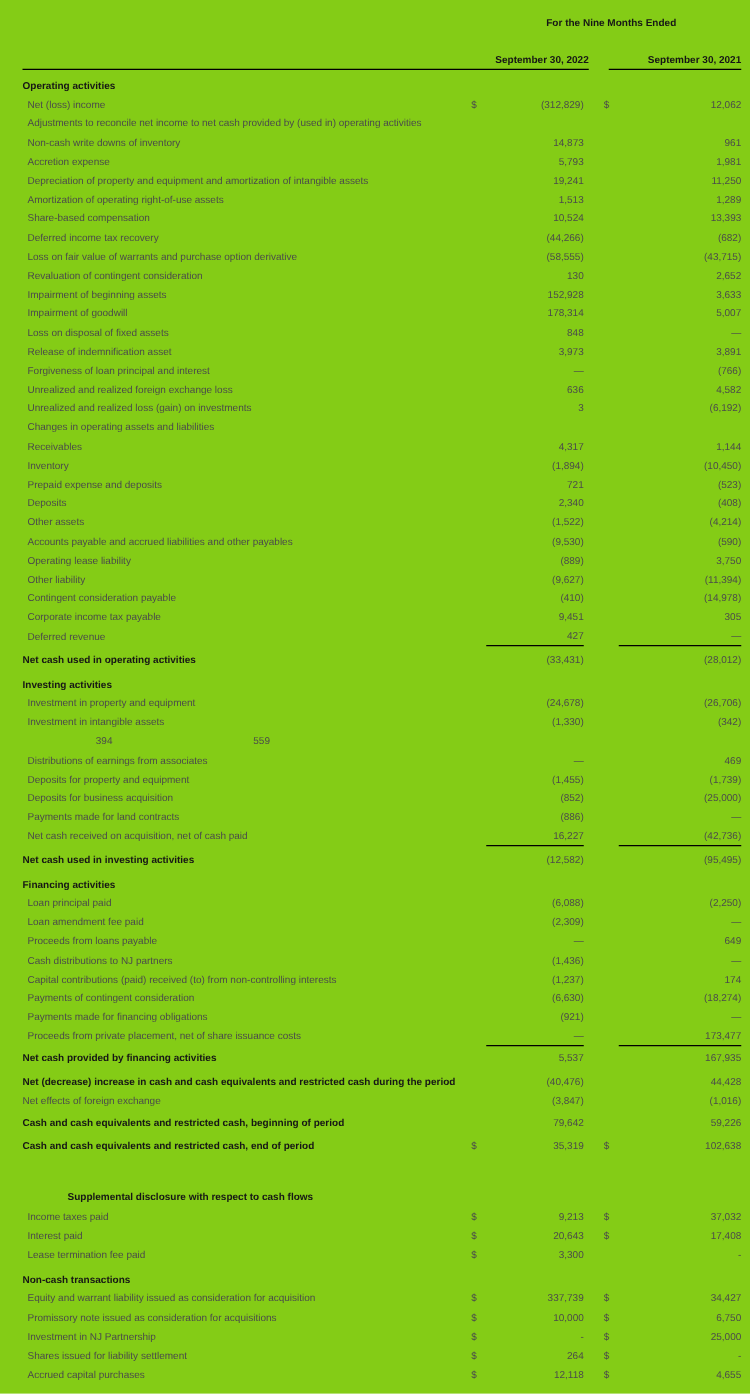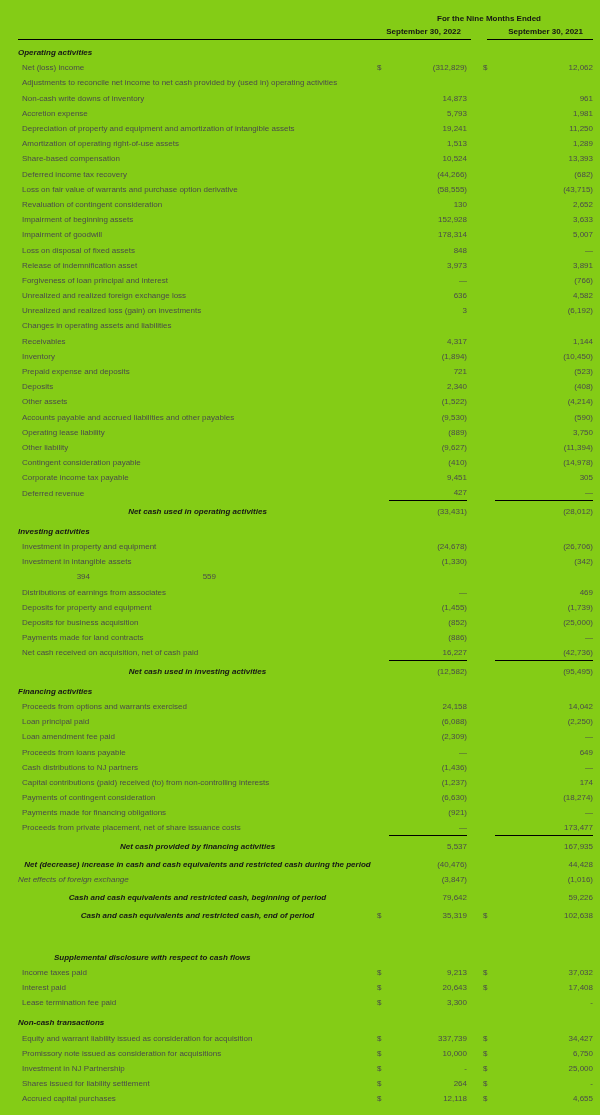--- a/index.html
+++ b/index.html
@@ -7,43 +7,43 @@
     width:600px; height:1115px; background:#84cc16; overflow:hidden;
     font-family:"Liberation Sans", sans-serif; font-size:8px; color:#4b4b4b;
     box-sizing:border-box;
   }
   
   .hdr { padding-top:14px; }
   .period-title {
     margin-left:385px; width:208px; text-align:center;
     font-weight:bold; color:#161616;
   }
-  .dates { display:flex; margin-top:4px; padding-right:17px; font-weight:bold; color:#161616; }
+  .dates { display:flex; margin-top:20px; padding-right:7px; font-weight:bold; color:#161616; }
   .dates .sp { flex:1; }
   .date-1 { width:100px; text-align:right; }
   .dgap   { width:16px; }
   .date-2 { width:106px; text-align:right; }
   .rule { display:flex; margin-top:3px; padding-right:7px; }
   .rule .seg1 { margin-left:18px; flex:1; border-top:1px solid #000; }
   .rule .rgap { width:16px; }
   .rule .seg2 { width:106px; border-top:1px solid #000; }
   
   #rows { margin-top:4px; }
   .row { display:flex; height:15.2px; align-items:center; }
   .row .label { flex:1; padding-left:22px; white-space:nowrap; overflow:hidden; }
-  .row.section .label, .row.total .label, .row.flush .label { padding-left:18px;font-style:italic; }
+  .row.section .label, .row.total .label, .row.flush .label { padding-left:18px; }
   .row.section .label, .row.total .label { font-weight:bold; color:#161616; }
   .c-d1 { width:12px; height:100%; display:flex; align-items:center; }
   .c-v1 { width:78px; height:100%; display:flex; align-items:center; justify-content:flex-end; }
   .c-gap { width:16px; height:100%; }
   .c-d2 { width:12px; height:100%; display:flex; align-items:center; }
   .c-v2 { width:98px; height:100%; display:flex; align-items:center; justify-content:flex-end; }
   .c-end { width:7px; }
   .row.section { margin-top:5px; }
-  .row.total { margin-top:3px;text-align:center; }
+  .row.total { margin-top:3px; }
   .row.gap-before { margin-top:26px;margin-left:36px; }
   .row.u .c-v1, .row.u .c-v2 { border-bottom:1px solid #000; }
 </style>
 </head>
 <body>
 
 <div class="page">
 
   <div class="hdr">
     <div class="period-title">For the Nine Months Ended</div>
@@ -432,29 +432,20 @@
       <div class="row section">
       <div class="label">Financing activities</div>
       <div class="c-d1"></div>
       <div class="c-v1"></div>
       <div class="c-gap"></div>
       <div class="c-d2"></div>
       <div class="c-v2"></div>
       <div class="c-end"></div>
     </div>
       <div class="row item">
-      <div class="label">Proceeds from options and warrants exercised</div>
-      <div class="c-d1"></div>
-      <div class="c-v1">24,158</div>
-      <div class="c-gap"></div>
-      <div class="c-d2"></div>
-      <div class="c-v2">14,042</div>
-      <div class="c-end"></div>
-    </div>
-      <div class="row item">
       <div class="label">Loan principal paid</div>
       <div class="c-d1"></div>
       <div class="c-v1">(6,088)</div>
       <div class="c-gap"></div>
       <div class="c-d2"></div>
       <div class="c-v2">(2,250)</div>
       <div class="c-end"></div>
     </div>
       <div class="row item">
       <div class="label">Loan amendment fee paid</div>

